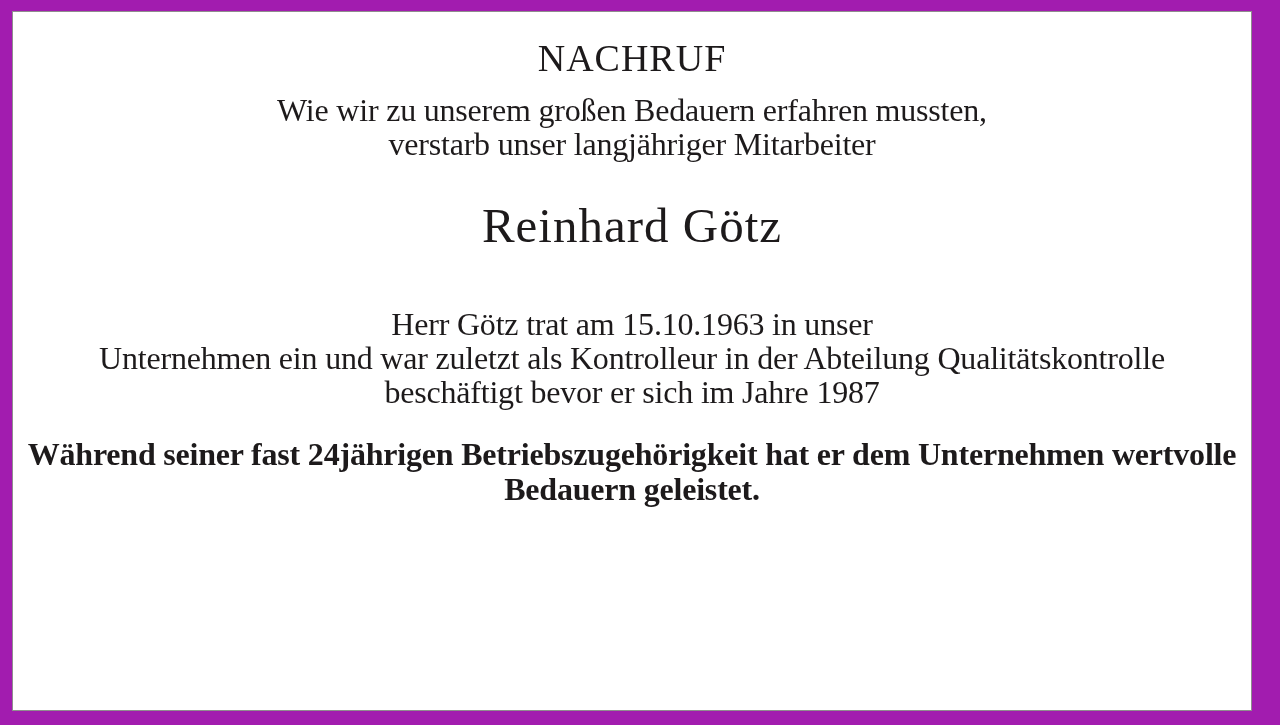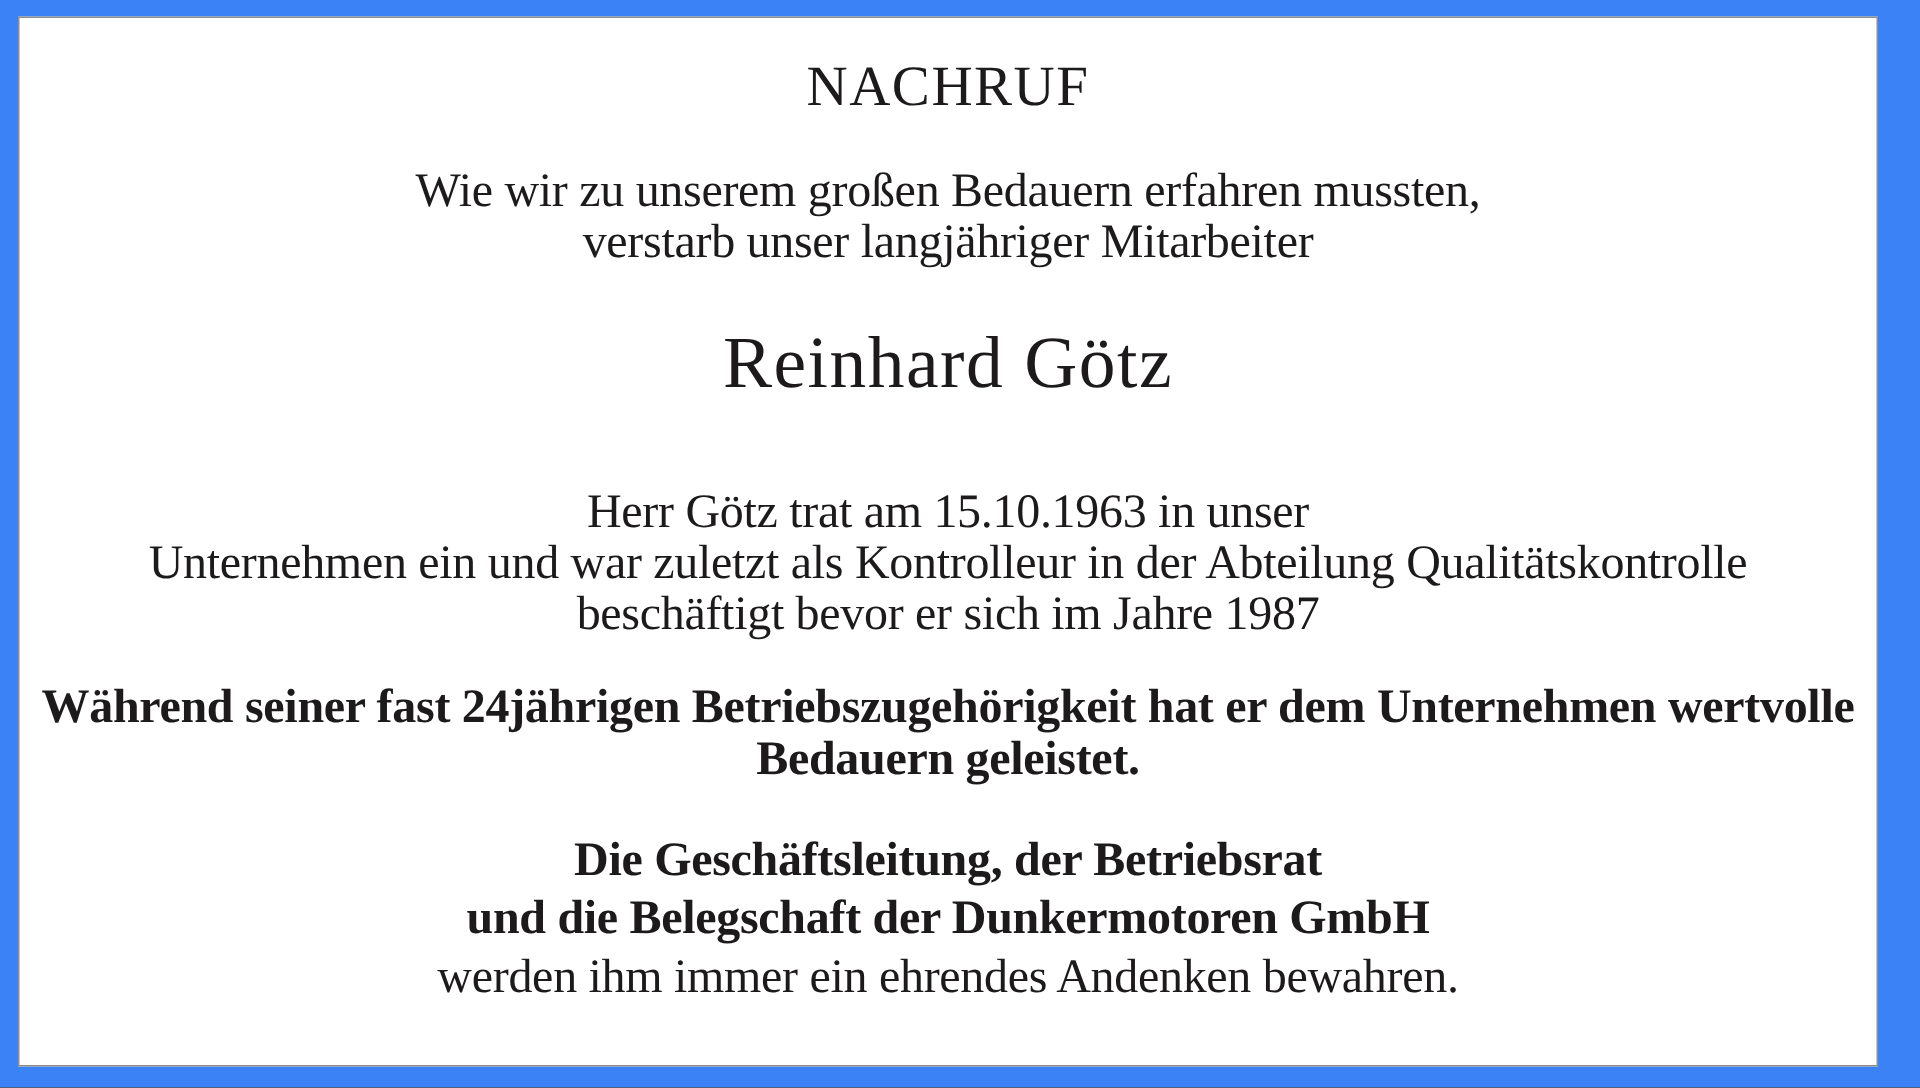--- a/index.html
+++ b/index.html
@@ -9,21 +9,21 @@
     height: 725px;
     overflow: hidden;
     background: #221e1f;
   }
   .frame {
     position: relative;
     width: 1280px;
     height: 725px;
     box-sizing: border-box;
     padding: 11px 28px 14px 12px;
-    background: #3b82f6;
+    background: #a21caf;
   }
   .paper {
     width: 100%;
     height: 100%;
     box-sizing: border-box;
     background: #ffffff;
     border: 1px solid #8f8d8e;
     text-align: center;
     color: #1d1a1b;
     font-family: "Liberation Serif", "DejaVu Serif", serif;
@@ -36,21 +36,21 @@
     letter-spacing: 1px;
     font-weight: 400;
   }
   .para {
     margin: 0;
     font-size: 32px;
     letter-spacing: -0.2px;
   }
   .line { display: block; }
   .intro {
-    margin-top: 32px;
+    margin-top: 16px;
     line-height: 34px;
   }
   .name {
     margin-top: 27px;
     font-size: 49px;
     line-height: 76px;
     letter-spacing: 1px;
     font-weight: 500;
   }
   .career {
@@ -89,20 +89,15 @@
       <span class="line">Herr Götz trat am 15.10.1963 in unser</span>
       <span class="line">Unternehmen ein und war zuletzt als Kontrolleur in der Abteilung Qualitätskontrolle</span>
       <span class="line">beschäftigt bevor er sich im Jahre 1987</span>
     </p>
 
     <p class="para tribute">
       <span class="line">Während seiner fast 24jährigen Betriebszugehörigkeit hat er dem Unternehmen wertvolle</span>
       <span class="line">Bedauern geleistet.</span>
     </p>
 
-    <div class="footer">
-      <span class="line bold">Die Geschäftsleitung, der Betriebsrat</span>
-      <span class="line bold">und die Belegschaft der Dunkermotoren GmbH</span>
-      <span class="line">werden ihm immer ein ehrendes Andenken bewahren.</span>
-    </div>
 
   </div>
 </div>
 
 </body></html>

